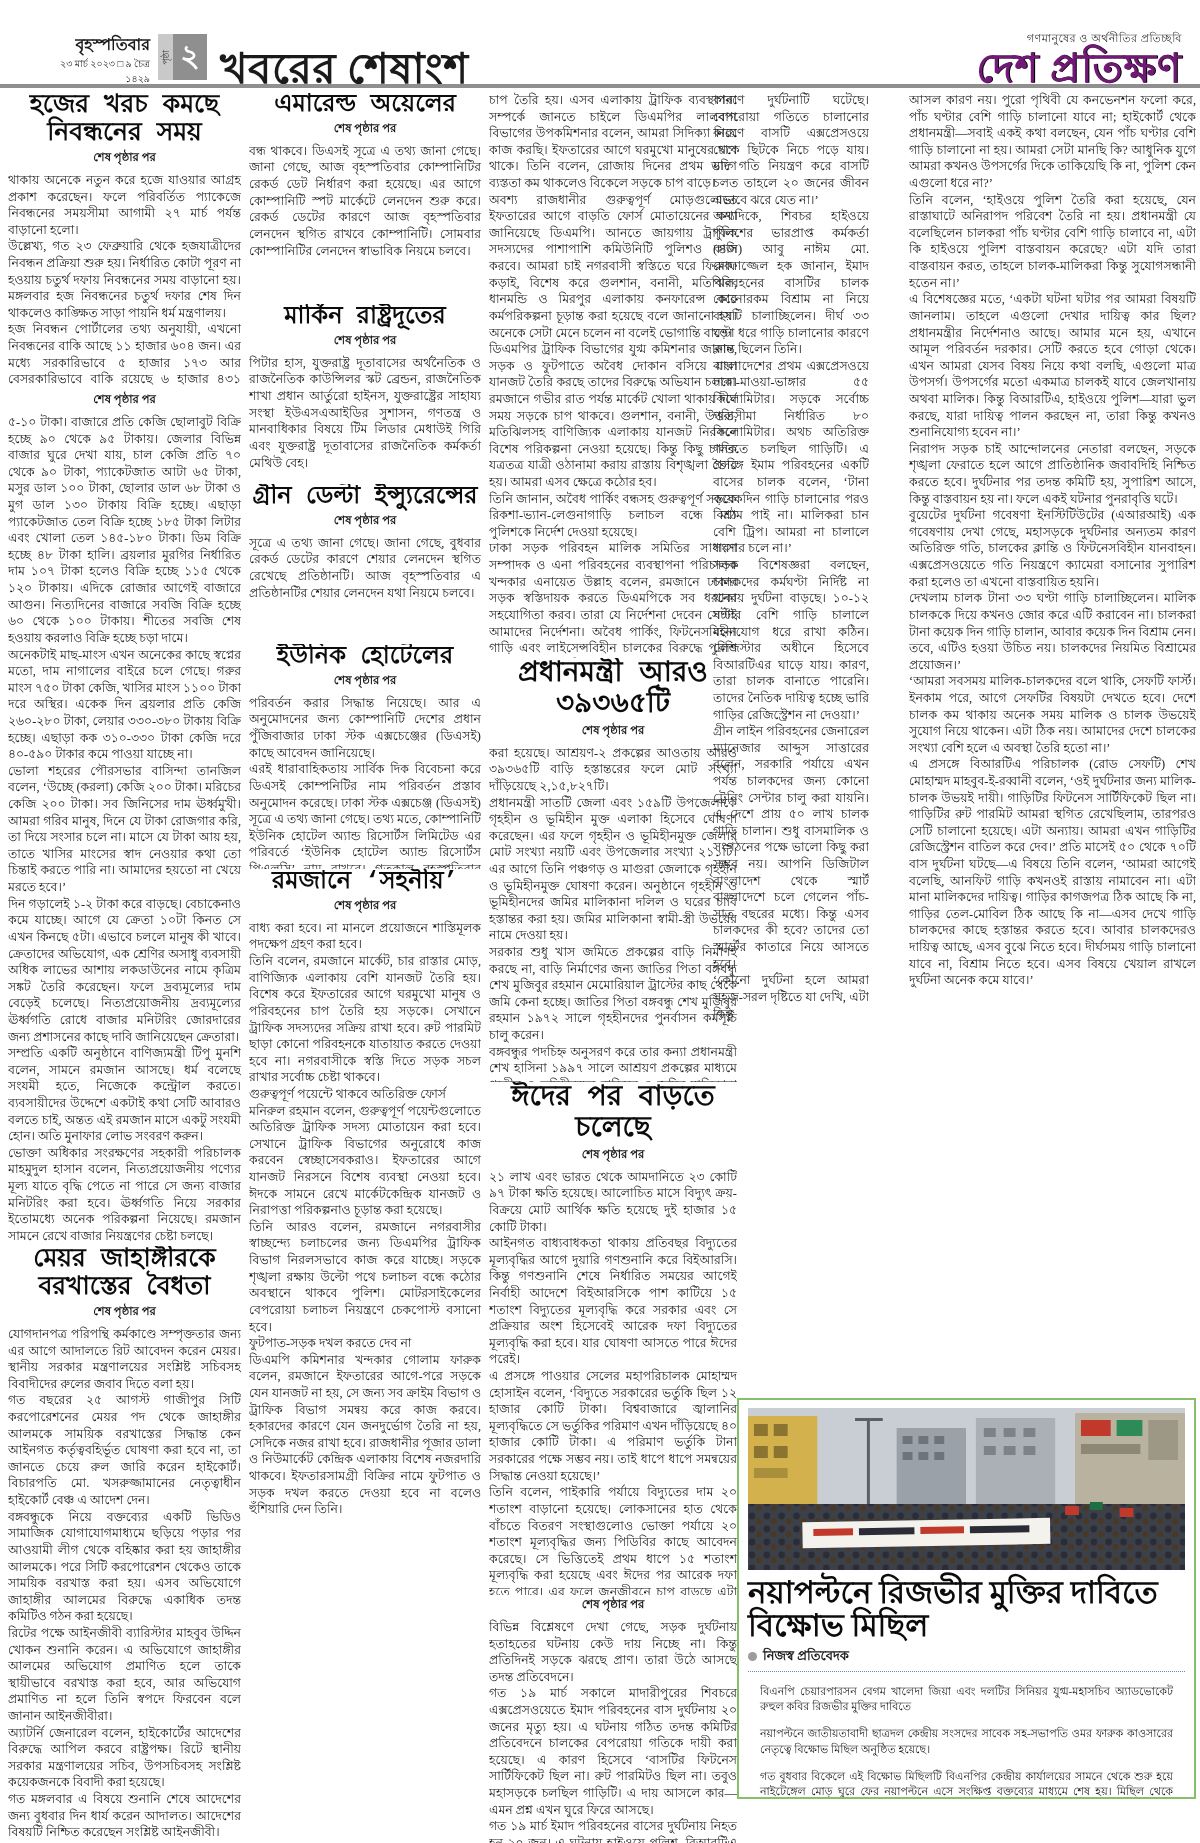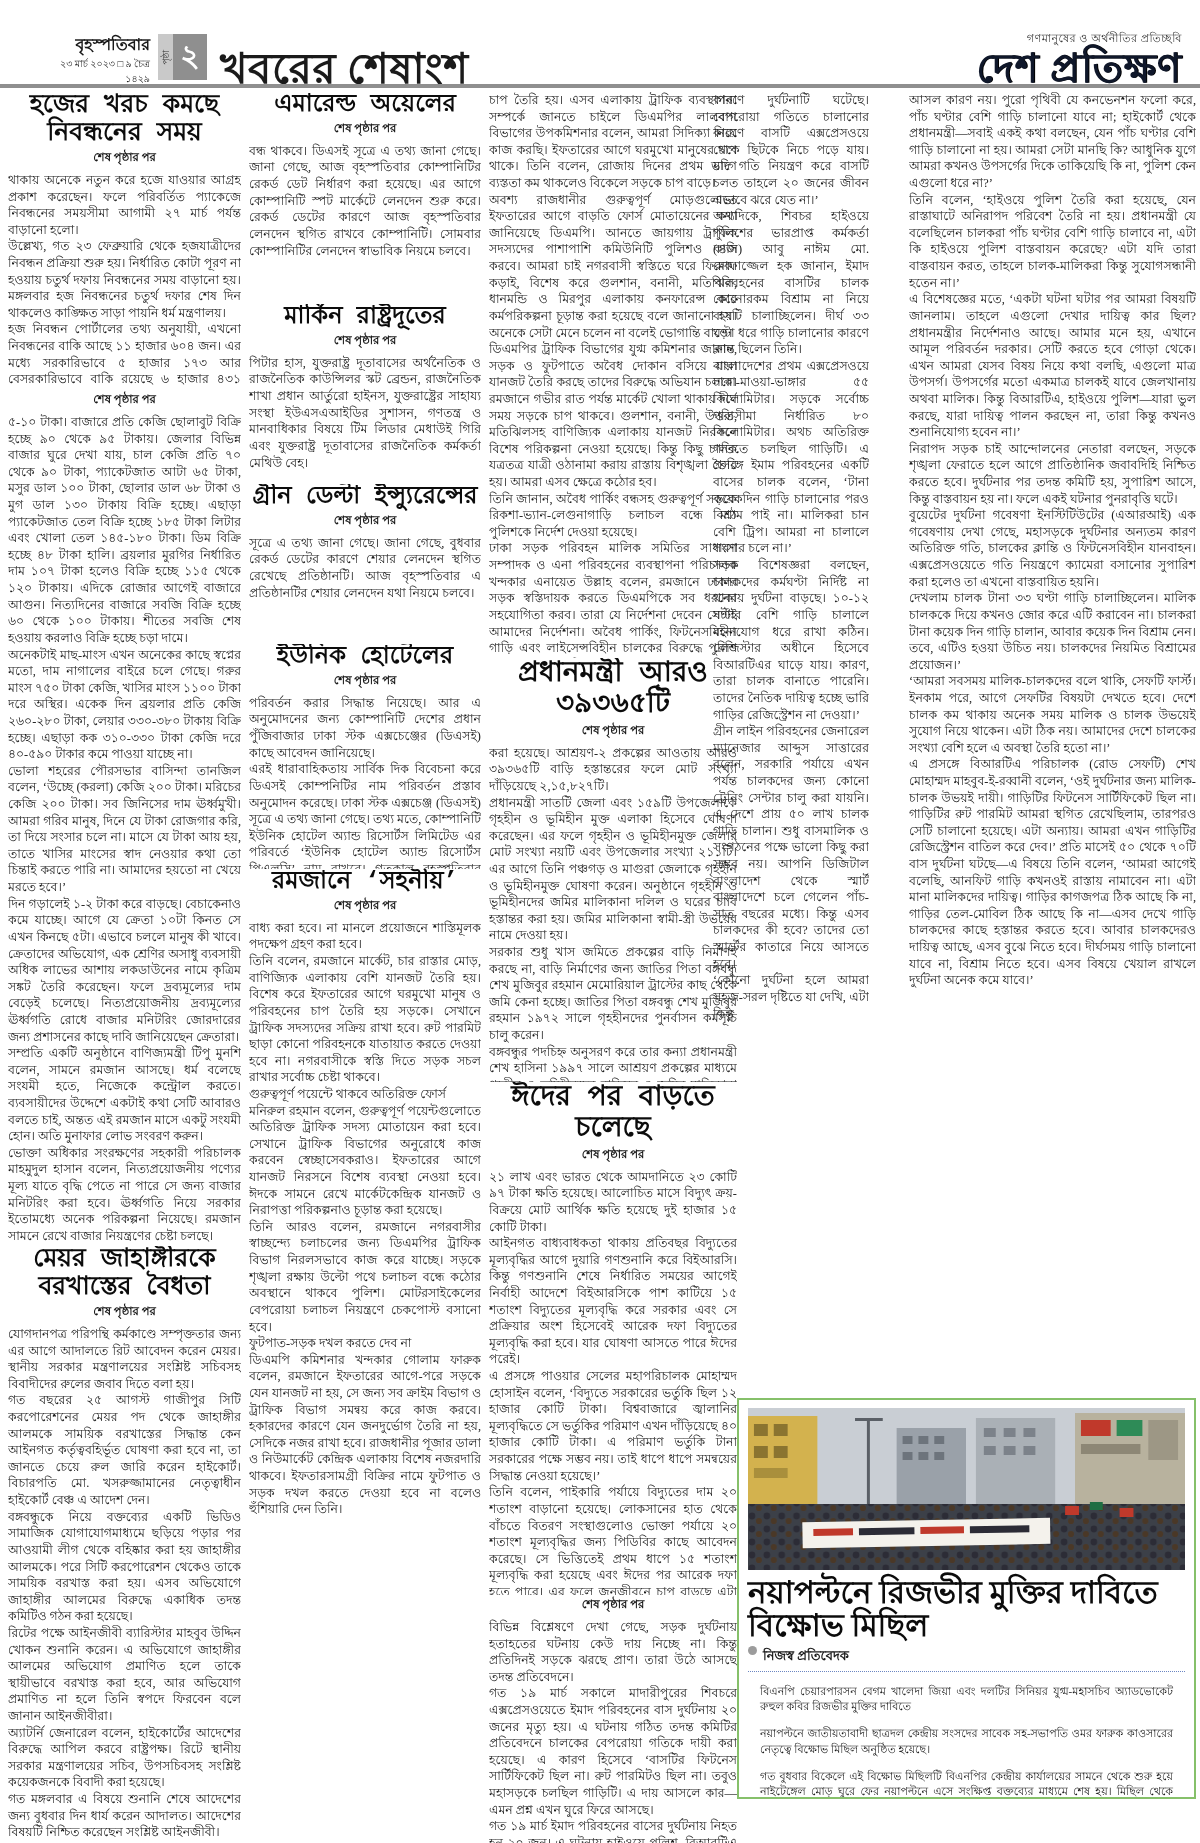--- a/index.html
+++ b/index.html
@@ -11,38 +11,38 @@
   .weekday{font-weight:bold;font-size:16px;line-height:1.1;}
   .dateline{font-size:9.5px;margin-top:3px;color:#222;}
   .pagenum-wrap{position:absolute;left:158px;top:34px;height:46px;display:flex;}
   .pagenum-strip{width:15px;background:#c9c9c9;display:flex;align-items:center;justify-content:center;}
   .pagenum-strip span{writing-mode:vertical-rl;transform:rotate(180deg);font-size:9px;color:#333;}
   .pagenum-box{width:34px;background:#8f8f8f;color:#fff;display:flex;align-items:center;justify-content:center;
                font-size:30px;font-weight:bold;}
   .section-title{position:absolute;left:220px;top:36px;font-size:42px;font-weight:bold;letter-spacing:.5px;}
   .logo-block{position:absolute;right:18px;top:30px;text-align:right;}
   .logo-tagline{font-size:11px;color:#333;letter-spacing:.5px;}
-  .logo-text{font-size:40px;font-weight:bold;line-height:1.0;letter-spacing:1px;color:#0f172a;
+  .logo-text{font-size:40px;font-weight:bold;line-height:1.0;letter-spacing:1px;color:#701a75;
              text-shadow:1px 0 #000;}
   .header-rule{position:absolute;left:0;top:84px;width:1200px;height:4px;background:#8f8f8f;}
   
   .col{position:absolute;top:92px;overflow:hidden;}
   .article{overflow:hidden;}
   .hl{margin:0 0 1px 0;text-align:center;font-weight:bold;color:#0c0c0c;line-height:1.12;font-family:Liberation Mono, monospace;}
   .hl-26{font-size:25px;}
   .hl-24{font-size:24px;}
   .hl-28{font-size:28px;}
   .sub{text-align:center;font-size:11.5px;font-weight:bold;margin:1px 0 4px 0;}
   .body-text{margin:0;font-size:12.4px;line-height:1.34;text-align:justify;white-space:pre-line;}
   
   .photo-box{position:absolute;left:737px;top:1398px;width:459px;height:401px;border:2px solid #86c06a;
              box-sizing:border-box;padding:8px 9px;overflow:hidden;background:#fff;}
   .photo-frame{width:100%;height:162px;display:block;}
   .photo-hl{font-size:31px;font-weight:bold;line-height:1.05;margin:7px 0 4px 0;color:#0b0b0b;}
-  .byline-row{display:flex;align-items:flex-start;gap:6px;font-weight:bold;font-size:13px;margin-bottom:4px;}
+  .byline-row{display:flex;align-items:center;gap:6px;font-weight:bold;font-size:13px;margin-bottom:4px;}
   .byline-dot{width:9px;height:9px;border-radius:50%;background:#9c9c9c;display:inline-block;}
   .dotted-rule{border-bottom:1.5px dotted #6a85c2;margin:2px 0 6px 0;}
   .photo-body{margin:12px;font-size:11px;line-height:1.38;text-align:justify;white-space:pre-line;}
 </style>
 </head>
 <body>
 
 <div class="page">
 
   <div class="masthead-band">

